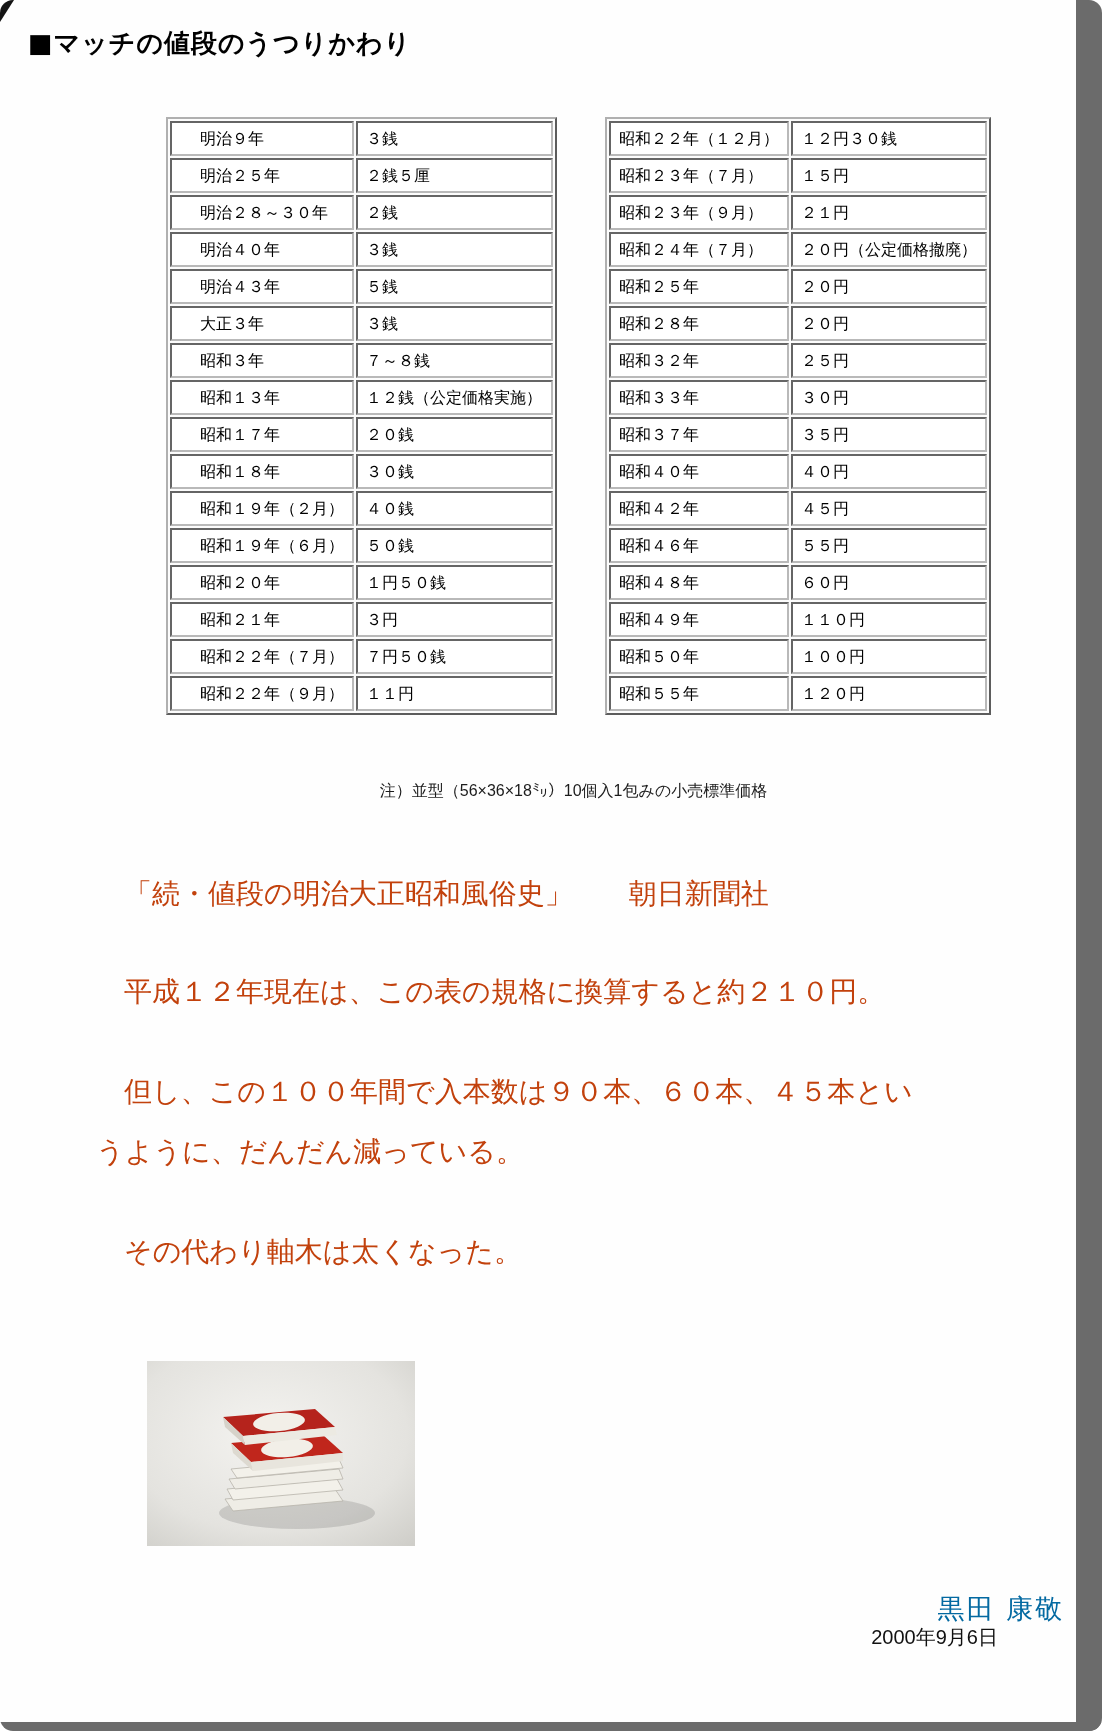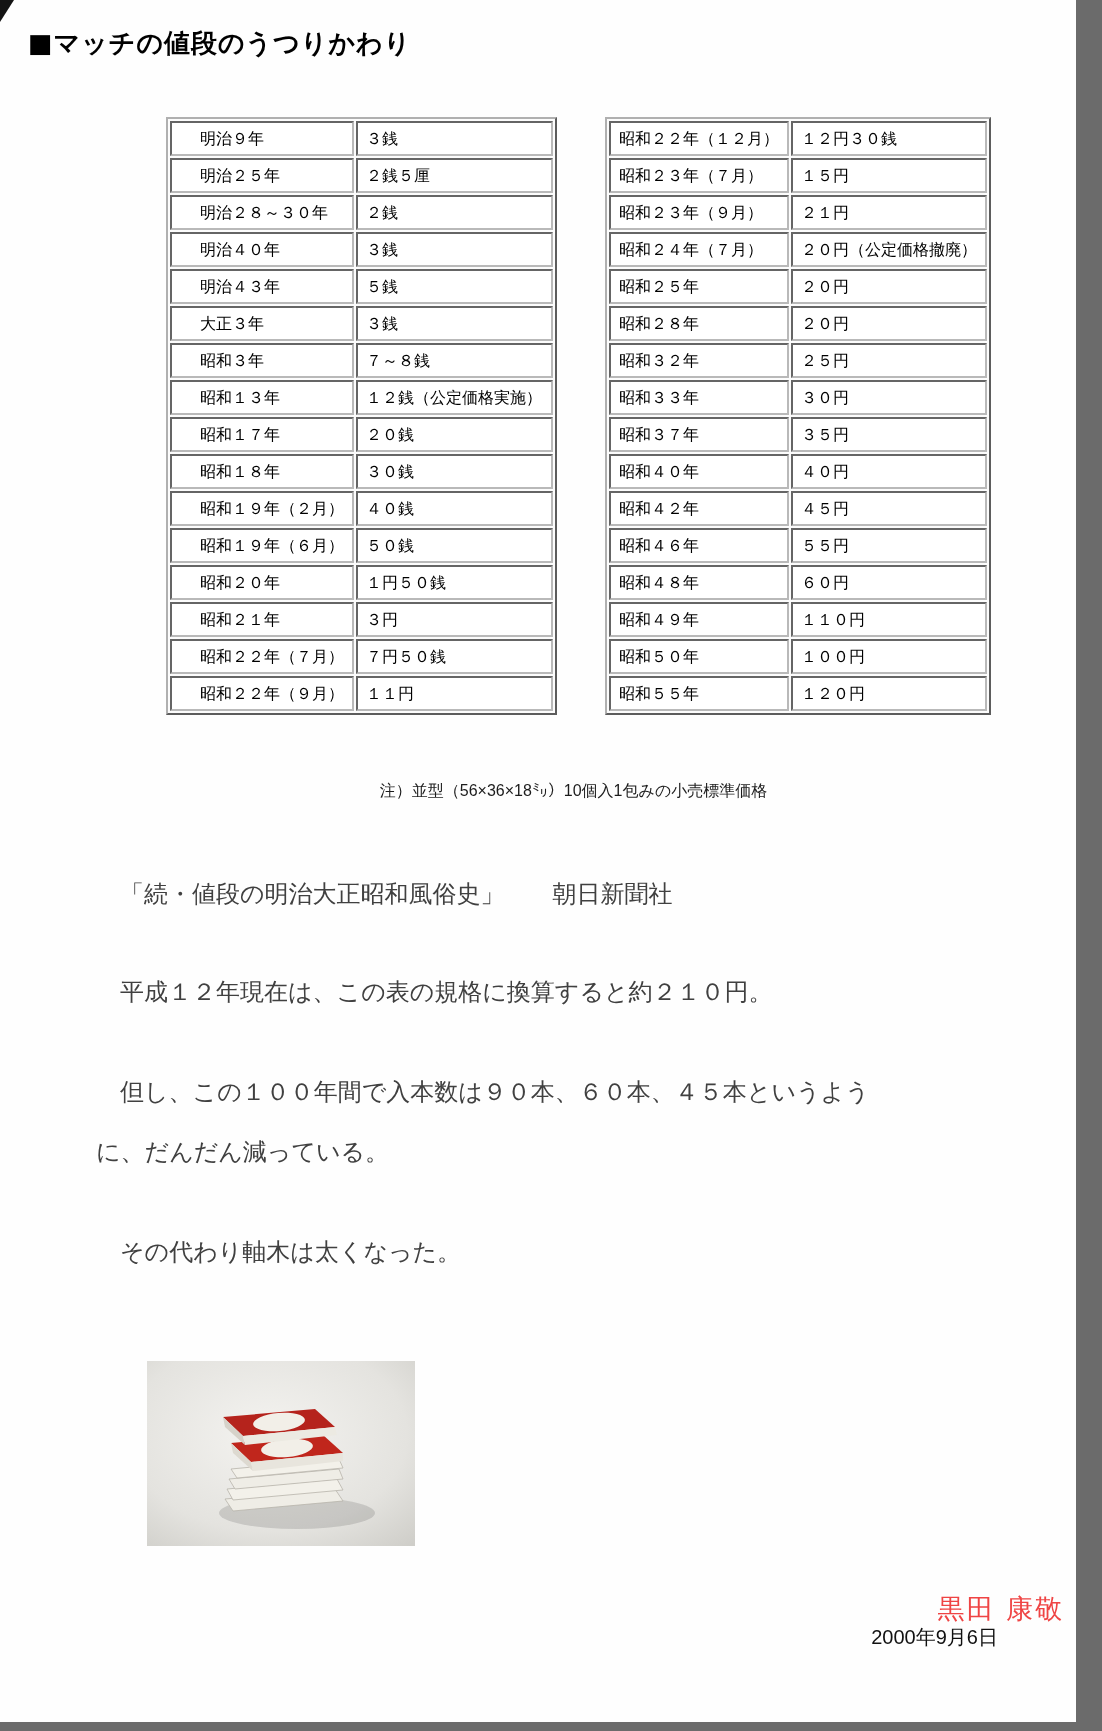--- a/index.html
+++ b/index.html
@@ -1,40 +1,40 @@
 <!DOCTYPE html>
 <html><head>
 <meta charset="utf-8">
 <style>
   html,body{margin:0;padding:0;background:#fff;}
   .page{position:relative;width:1102px;height:1731px;background:#fefefe;overflow:hidden;
-        font-family:"Liberation Sans","DejaVu Sans",sans-serif;}
+        font-family:"Liberation Sans","DejaVu Sans",sans-serif;border-radius:13px;}
   .corner-fold{position:absolute;left:0;top:0;width:0;height:0;
         border-top:22px solid #141414;border-right:14px solid transparent;}
   .title{position:absolute;left:28px;top:26px;margin:0;font-family:"DejaVu Serif","Liberation Serif",serif;
         font-size:26px;font-weight:bold;color:#000;letter-spacing:1px;}
   
   .jtable{position:absolute;top:117px;border-collapse:separate;border-spacing:2px;
         border:2px outset #b0b0b0;background:#fcfcfc;}
   .jtable td{border:2px inset #b9b9b9;background:#fff;color:#000;
         font:16px/19px "Liberation Sans","DejaVu Sans",sans-serif;
         padding:6px 8px;white-space:nowrap;overflow:hidden;}
   .lt{left:166px;} .lt td:first-child{width:140px;padding-left:28px;} .lt td:last-child{width:177px;}
   .rt{left:605px;} .rt td:first-child{width:158px;margin-left:29px;} .rt td:last-child{width:174px;}
   .note{position:absolute;left:166px;top:780px;width:815px;text-align:center;
         font:16px/22px "Liberation Sans","DejaVu Sans",sans-serif;color:#1c1c1c;}
-  .para{position:absolute;left:96px;margin:0;width:860px;color:#404040;
-        font-family:"DejaVu Serif","Liberation Serif",serif;font-size:24px;line-height:60px;
+  .para{position:absolute;left:96px;margin:0;width:860px;color:#c2410c;
+        font-family:"DejaVu Serif","Liberation Serif",serif;font-size:28px;line-height:60px;
         text-indent:1em;}
   .p-source{top:864px;}
   .p1{top:962px;}
   .p2{top:1062px;width:822px;}
   .p3{top:1222px;}
   .photo{position:absolute;left:147px;top:1361px;width:268px;height:185px;overflow:hidden;}
-  .author{position:absolute;right:38px;top:1591px;color:#ef4444;
+  .author{position:absolute;right:38px;top:1591px;color:#0369a1;
         font-family:"DejaVu Serif","Liberation Serif",serif;font-size:27px;letter-spacing:2px;}
   .date{position:absolute;right:104px;top:1624px;color:#111;
         font-family:"Liberation Sans","DejaVu Sans",sans-serif;font-size:20px;}
   .edge-right{position:absolute;left:1076px;top:0;width:26px;height:1731px;background:#6b6b6b;}
   .edge-bottom{position:absolute;left:0;top:1722px;width:1102px;height:9px;background:#6b6b6b;}
 </style>
 </head>
 <body>
 
 <div class="page">

